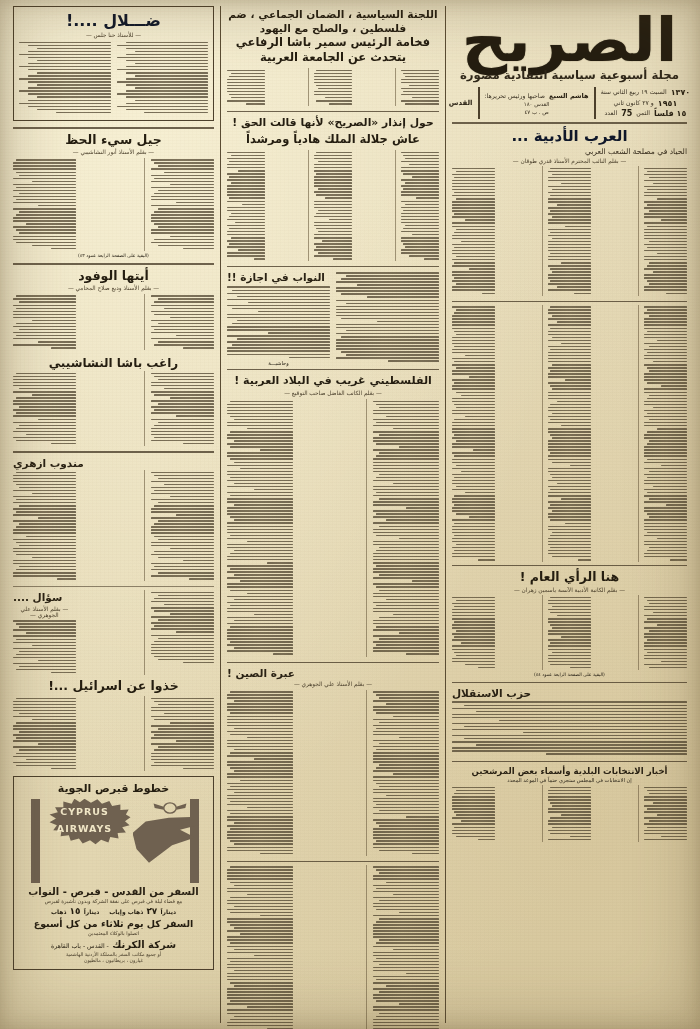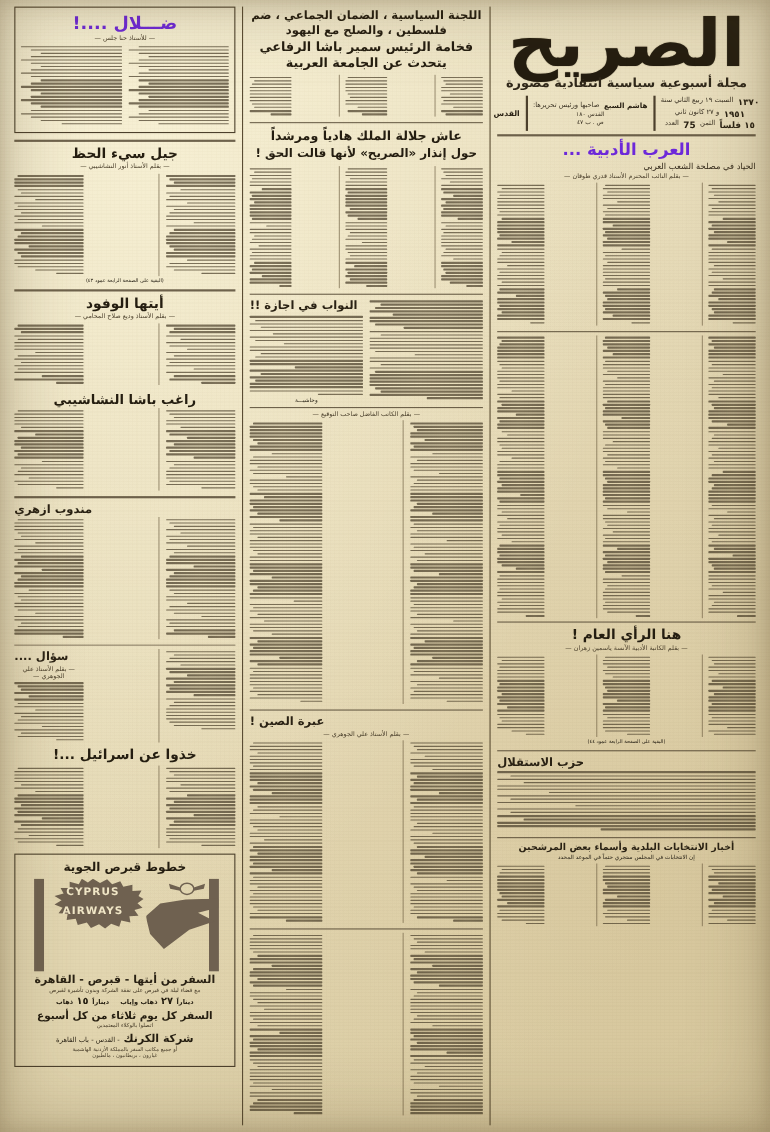--- a/index.html
+++ b/index.html
@@ -69,21 +69,21 @@
     display:flex;align-items:stretch;justify-content:center;
     gap:0;margin-top:5px;font-size:6.2px;color:#3a3122;
   }
   .mb-cell{padding:1px 4px;display:flex;flex-direction:column;justify-content:center;gap:1.5px;}
   .mb-div{border-right:2px solid #4c402c;margin:0 1px;}
   .mb-r{display:flex;gap:4px;justify-content:center;white-space:nowrap;}
   .mb-big{font-size:8px;font-weight:bold;color:#2a2214;}
   .mb-sm{font-size:5.4px;}
 
   
-  .hl-xl{font-size:15px;font-weight:bold;color:#6d28d9;text-align:center;line-height:19px;letter-spacing:-.2px;}
+  .hl-xl{font-size:15px;font-weight:bold;color:#0f172a;text-align:center;line-height:19px;letter-spacing:-.2px;}
   .hl-lg{font-size:12.5px;font-weight:bold;color:#241d10;text-align:center;line-height:16px;}
   .hl-md{font-size:10.5px;font-weight:bold;color:#2a2214;text-align:left;line-height:14px;}
   .hl-sm{font-size:8.6px;font-weight:bold;color:#2a2214;text-align:center;line-height:12px;}
   .byline{font-size:5.8px;text-align:center;color:#4a3f2b;margin:1.5px 0 2.5px;}
   .sub{font-size:7.6px;color:#33291a;font-weight:normal;margin-top:1px;}
 
   
   .boxed{border:1.4px solid #4c402c;padding:4px 5px 5px;margin-bottom:6px;}
 
   .two{display:flex;gap:6px;}
@@ -820,22 +820,22 @@
               <i class="s90"></i>
               <i class="s100"></i>
               <i class="s50"></i>
           </div>
         </div>
       </div>
 
       <hr class="hrule">
 
       <div class="artblock">
+        <div class="hl-lg" style="font-size:10.8px;margin-top:1px">حول إنذار «الصريح» لأنها قالت الحق !</div>
         <div class="hl-lg" style="font-size:11.5px">عاش جلالة الملك هادياً ومرشداً</div>
-        <div class="hl-lg" style="font-size:10.8px;margin-top:1px">حول إنذار «الصريح» لأنها قالت الحق !</div>
         <div class="three" style="margin-top:3px">
           <div class="faux">
             <i class="s100"></i>
               <i class="s95"></i>
               <i class="s90"></i>
               <i class="s100"></i>
               <i class="s80"></i>
               <i class="s100"></i>
             <i class="s100"></i>
               <i class="s95"></i>
@@ -1014,20 +1014,21 @@
               <i class="s100"></i>
               <i class="s40"></i>
           </div>
           <div class="small centerline" style="margin-top:2px">وحاشيـــة</div>
         </div>
       </div>
 
       <hr class="hrule">
 
       <div class="artblock">
+        <div class="hl-lg" style="font-size:11px">الفلسطيني غريب في البلاد العربية !</div>
         <div class="byline">— بقلم الكاتب الفاضل صاحب التوقيع —</div>
         <div class="two">
           <div class="faux">
             <i class="s100"></i>
               <i class="s95"></i>
               <i class="s90"></i>
               <i class="s100"></i>
               <i class="s100"></i>
               <i class="s80"></i>
             <i class="s100"></i>
@@ -1898,21 +1899,21 @@
             <div class="c1">CYPRUS</div>
             <div class="c2">AIRWAYS</div>
           </div>
           <svg class="ad-wing" viewBox="0 0 60 24">
             <ellipse cx="30" cy="12" rx="11" ry="9" fill="none" stroke="#6f6150" stroke-width="2.5"></ellipse>
             <path d="M19 10 L1 4 L3 12 L19 15 Z" fill="#6f6150"></path>
             <path d="M41 10 L59 4 L57 12 L41 15 Z" fill="#6f6150"></path>
           </svg>
           <div class="ad-bird"></div>
         </div>
-        <div class="ad-l1">السفر من أيتها - قبرص - القاهرة</div>
+        <div class="ad-l1">السفر من القدس - قبرص - النواب</div>
         <div class="ad-l2">مع قضاء ليلة في قبرص على نفقة الشركة وبدون تأشيرة لقبرص</div>
         <div class="ad-fare">
           <span>
             <small>ديناراً</small>
             <span>٢٧</span>
             <small>ذهاب وإياب</small>
           </span>
           <span>
             <small>ديناراً</small>
             <span>١٥</span>

